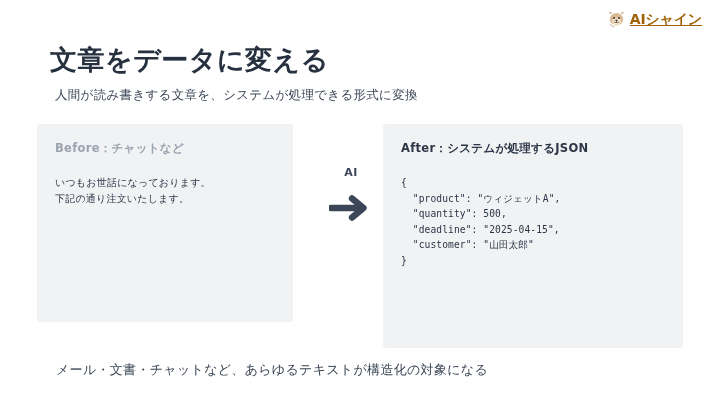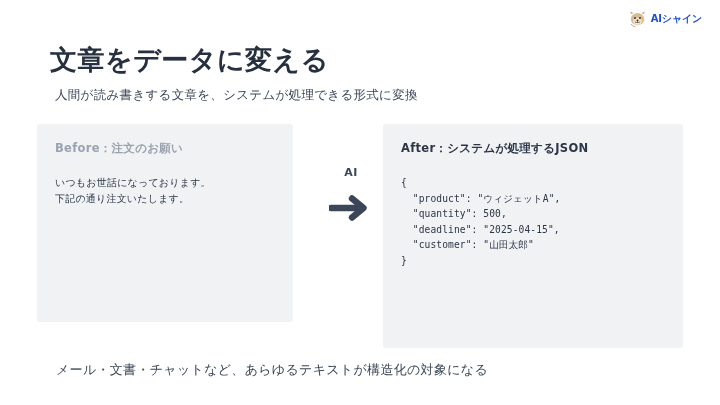--- a/index.html
+++ b/index.html
@@ -35,26 +35,27 @@
     height: 22px;
   }
   .brand-mascot {
     width: 19px;
     height: 19px;
     flex: 0 0 19px;
     position: relative;
     display: block;
   }
   .brand-name {
-    font-size: 10px;
+    font-size: 14px;
     font-weight: bold;
     letter-spacing: -0.2px;
-    color: #1d4ed8;
+    color: #a16207;
     line-height: 1;
     white-space: nowrap;
+    text-decoration: underline;
   }
 
   
   .title {
     position: absolute;
     left: 50px;
     top: 26px;
     font-size: 27px;
     font-weight: bold;
     letter-spacing: 0.5px;
@@ -198,21 +199,21 @@
         <path d="M3.0 14.0 Q4.4 16.6 7.4 16.9" stroke="#b59a74" stroke-width="0.8" fill="none"></path>
       </svg>
     </span>
     <span class="brand-name">AIシャイン</span>
   </div>
 
   <h1 class="title">文章をデータに変える</h1>
   <p class="subtitle">人間が読み書きする文章を、システムが処理できる形式に変換</p>
 
   <section class="card card-before">
-    <div class="card-label">Before：注文のお願い</div>
+    <div class="card-label">Before：チャットなど</div>
     <div class="mail-body">いつもお世話になっております。
 下記の通り注文いたします。</div>
   </section>
 
   <div class="transform">
     <div class="transform-label">AI</div>
     <span class="transform-arrow">
       <svg width="44" height="30" viewBox="0 0 44 30" xmlns="http://www.w3.org/2000/svg">
         <path d="M2 15 H32" stroke="#3b4659" stroke-width="6.4" stroke-linecap="round" fill="none"></path>
         <path d="M23 5.5 L34.5 15 L23 24.5" stroke="#3b4659" stroke-width="6.4" stroke-linecap="round" stroke-linejoin="round" fill="none"></path>

